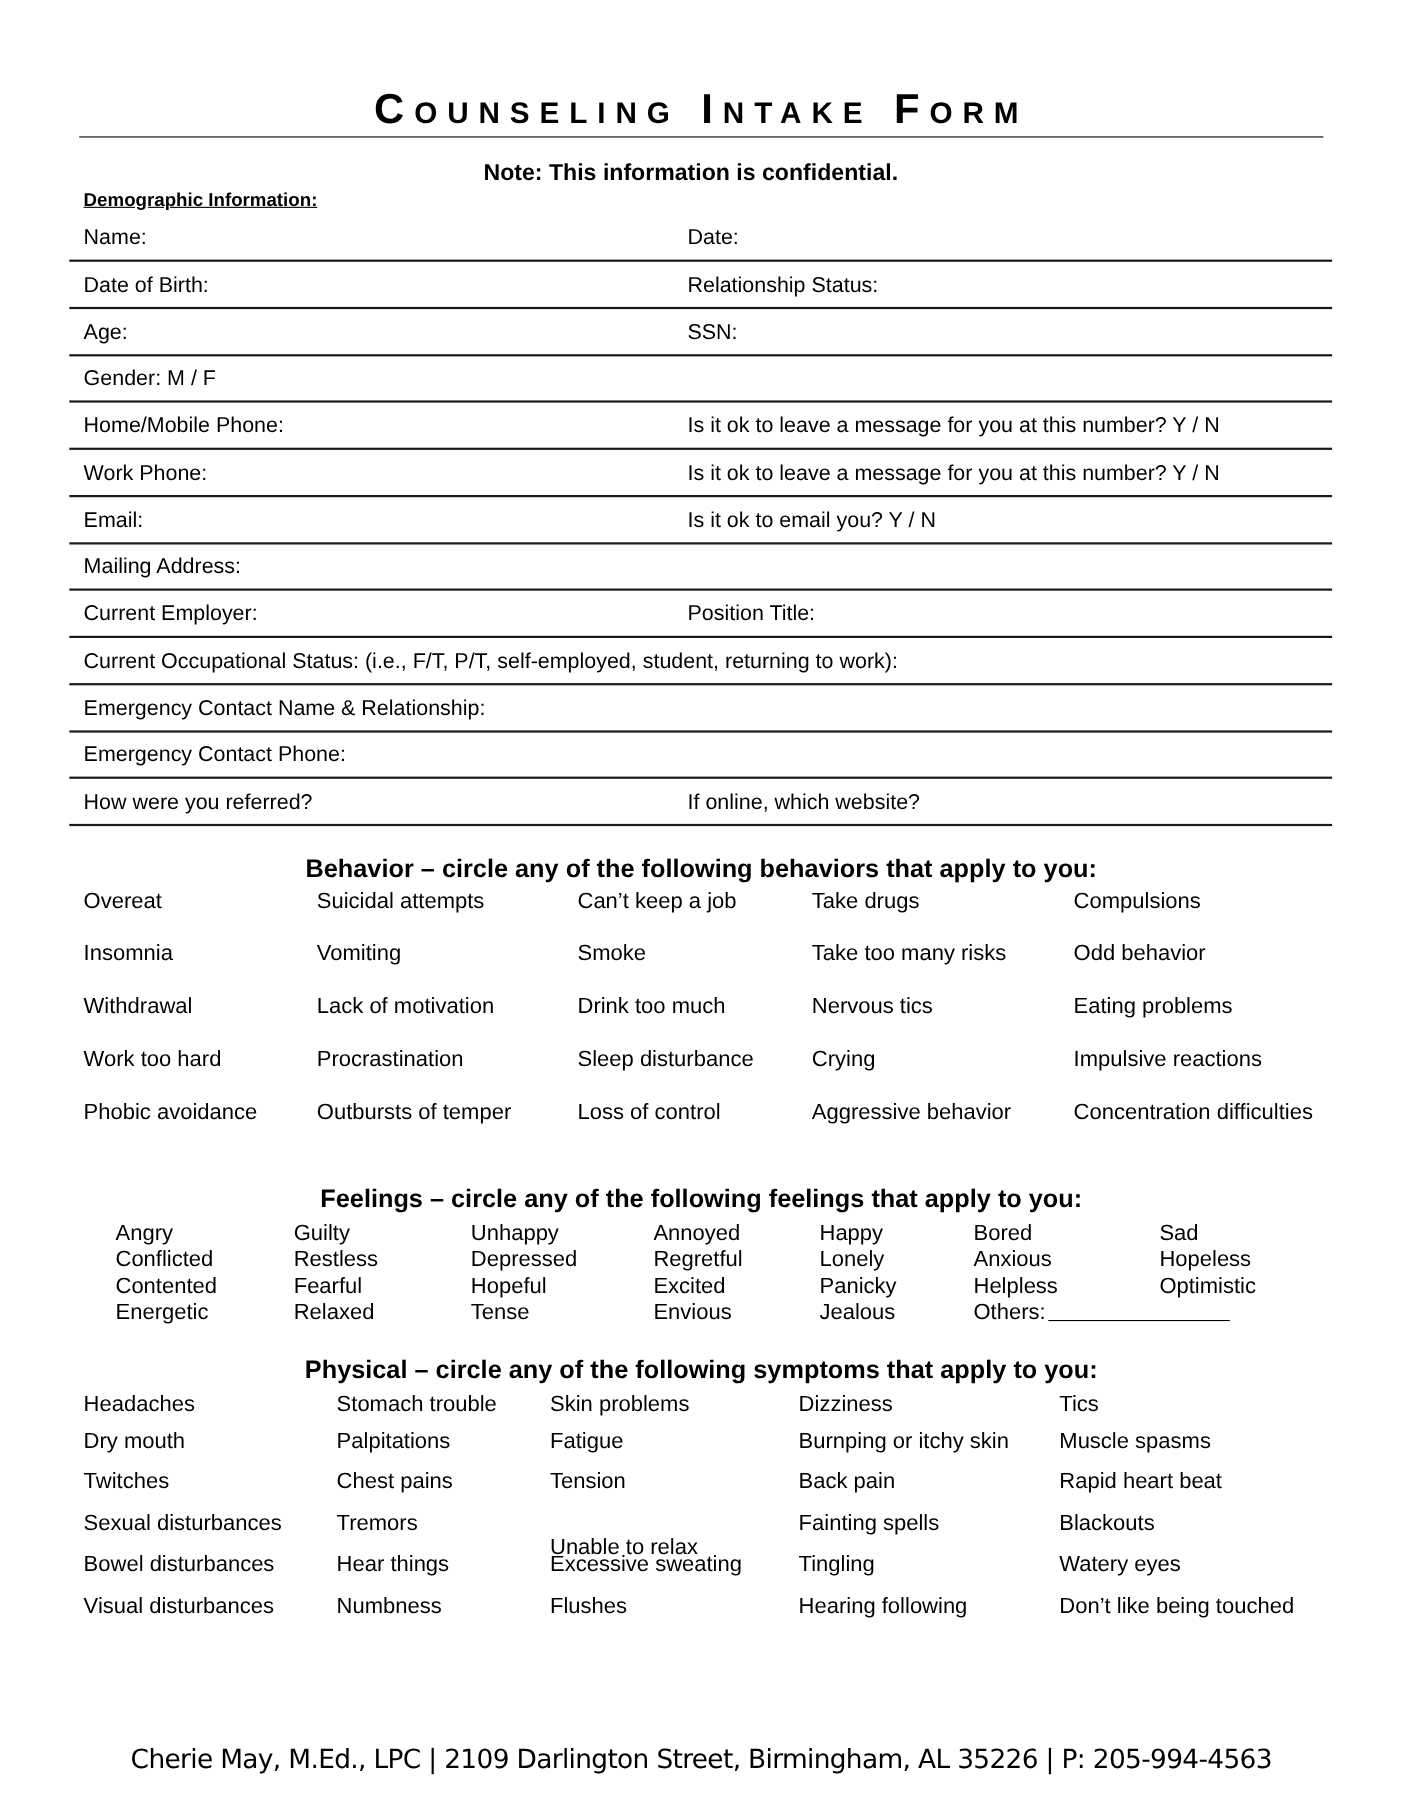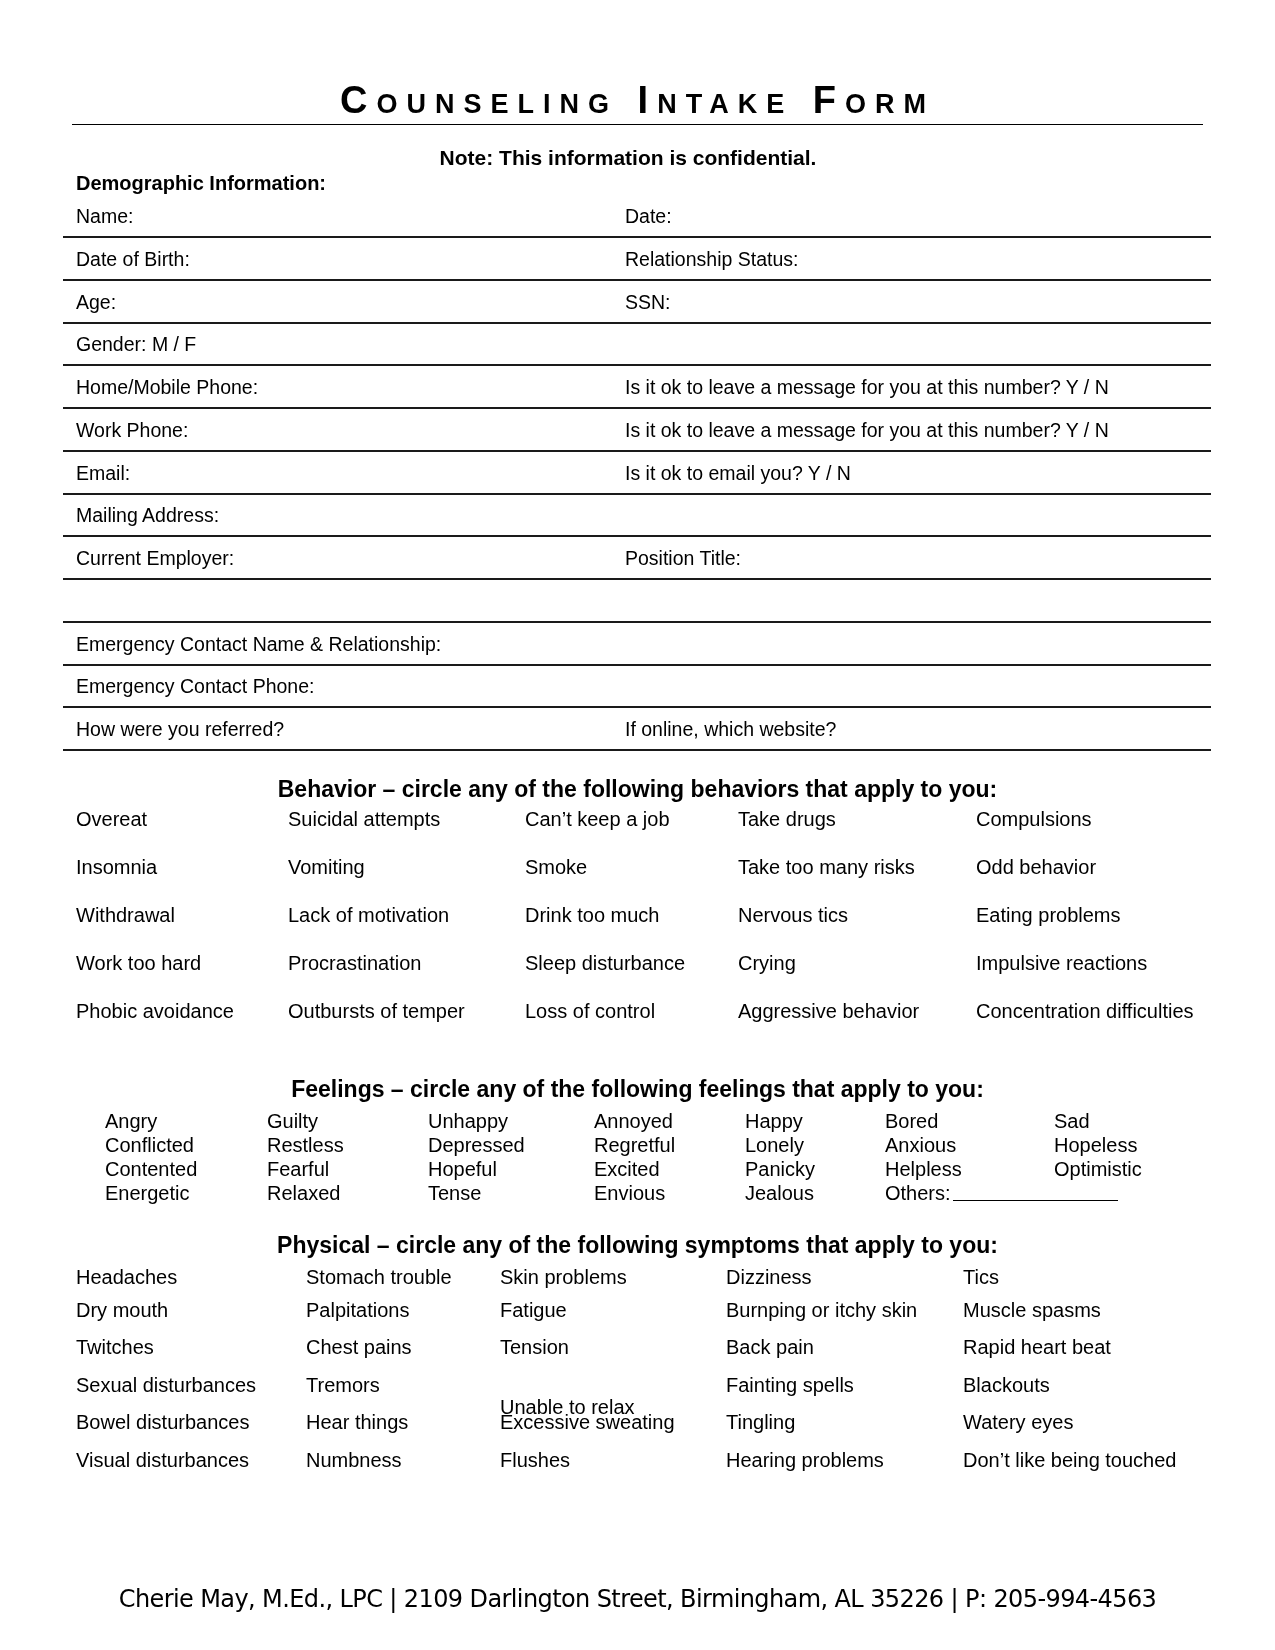--- a/index.html
+++ b/index.html
@@ -3,21 +3,21 @@
 <meta charset="utf-8">
 <style>
   html, body { margin:0; padding:0; background:#ffffff; }
   body { width:1275px; height:1650px; position:relative; overflow:hidden;
          font-family:"Liberation Sans", sans-serif; color:#000; }
   .abs { position:absolute; white-space:nowrap; }
   #title { left:0; width:1275px; top:78px; text-align:center; font-weight:bold;
            font-size:38px; letter-spacing:9px; font-variant:small-caps; line-height:44px; }
   #title-rule { left:72px; width:1131px; top:124px; height:0; border-top:1.5px solid #000; }
   #note { left:0; width:1256px; top:146px; text-align:center; font-weight:bold; font-size:21px; }
-  #demo-head { left:76px; top:172px; font-weight:bold; font-size:20px; }
+  #demo-head { left:76px; top:172px; font-weight:bold; font-size:17px;text-decoration:underline; }
   .row { position:absolute; left:63px; width:1148px; height:42px; }
   .row .rule { position:absolute; left:0; right:0; bottom:0; border-top:2.5px solid #1a1a1a; }
   .row .l { position:absolute; left:13px; bottom:10px; font-size:19.5px; white-space:nowrap;margin-top:22px; }
   .row .r { position:absolute; left:562px; bottom:10px; font-size:19.5px; white-space:nowrap; }
   .sec-head { position:absolute; left:0; width:1275px; text-align:center; font-weight:bold; font-size:23px; }
   .item { position:absolute; font-size:20px; white-space:nowrap; }
   .feel { position:absolute; font-size:20px; white-space:nowrap; }
   .blank { display:inline-block; width:165px; border-bottom:1.5px solid #000; height:18px; vertical-align:baseline; }
   #footer { left:0; width:1275px; top:1585px; text-align:center; font-size:24px; font-family:"DejaVu Sans", sans-serif; letter-spacing:-0.6px; }
 </style>
@@ -67,20 +67,21 @@
     <div class="row" style="top: 495.25px;">
       <span class="l">Mailing Address:</span>
       <div class="rule"></div>
     </div>
     <div class="row" style="top: 538px;">
       <span class="l">Current Employer:</span>
       <span class="r">Position Title:</span>
       <div class="rule"></div>
     </div>
     <div class="row" style="top: 580.75px;">
+      <span class="l">Current Occupational Status: (i.e., F/T, P/T, self-employed, student, returning to work):</span>
       <div class="rule"></div>
     </div>
     <div class="row" style="top: 623.5px;">
       <span class="l">Emergency Contact Name &amp; Relationship:</span>
       <div class="rule"></div>
     </div>
     <div class="row" style="top: 666.25px;">
       <span class="l">Emergency Contact Phone:</span>
       <div class="rule"></div>
     </div>
@@ -175,17 +176,17 @@
     <span class="item" style="left: 726px; top: 1374px;">Fainting spells</span>
     <span class="item" style="left: 963px; top: 1374px;">Blackouts</span>
     <span class="item" style="left: 76px; top: 1411px;">Bowel disturbances</span>
     <span class="item" style="left: 306px; top: 1411px;">Hear things</span>
     <span class="item" style="left: 500px; top: 1411px;">Excessive sweating</span>
     <span class="item" style="left: 726px; top: 1411px;">Tingling</span>
     <span class="item" style="left: 963px; top: 1411px;">Watery eyes</span>
     <span class="item" style="left: 76px; top: 1449px;">Visual disturbances</span>
     <span class="item" style="left: 306px; top: 1449px;">Numbness</span>
     <span class="item" style="left: 500px; top: 1449px;">Flushes</span>
-    <span class="item" style="left: 726px; top: 1449px;">Hearing problems</span>
+    <span class="item" style="left: 726px; top: 1449px;">Hearing following</span>
     <span class="item" style="left: 963px; top: 1449px;">Don’t like being touched</span>
   </div>
 
 <div class="abs" id="footer">Cherie May, M.Ed., LPC | 2109 Darlington Street, Birmingham, AL 35226 | P: 205-994-4563</div>
 
 </body></html>

